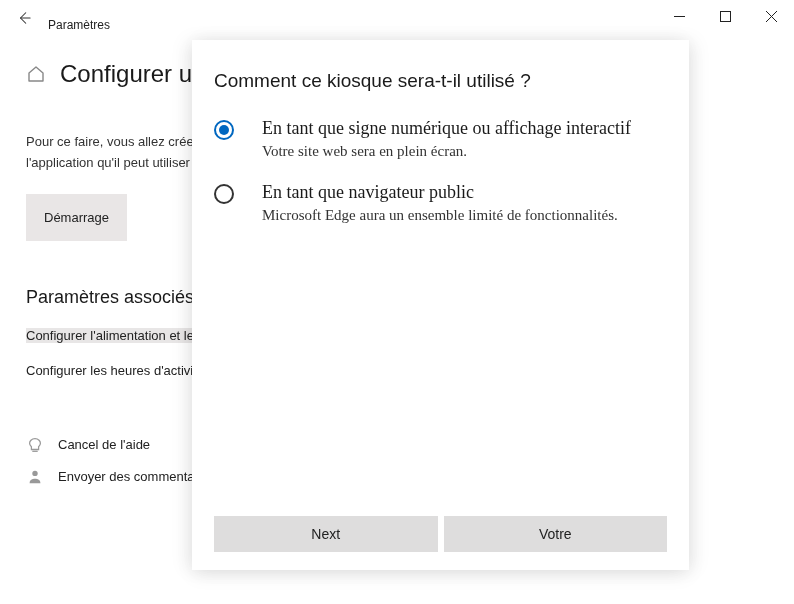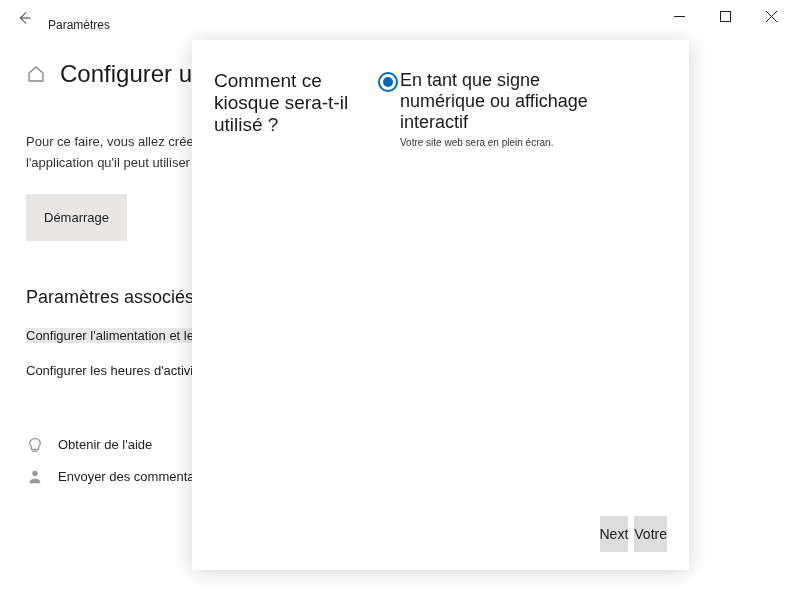--- a/index.html
+++ b/index.html
@@ -121,32 +121,34 @@
     .dialog {
       position: absolute;
       top: 40px;
       left: 192px;
       width: 497px;
       height: 530px;
       background: #ffffff;
       box-shadow: -6px 0 18px rgba(0,0,0,0.06), 6px 0 18px rgba(0,0,0,0.06), 0 6px 18px rgba(0,0,0,0.06);
       padding: 30px 22px 18px 22px;
       display: flex;
+      flex-direction: column;
     }
     .dialog-title {
       font-size: 19px;
       font-weight: 400;
       color: #1a1a1a;
       margin-bottom: 26px;
     }
     .option {
       display: flex;
-      gap: 2px;
+      gap: 28px;
       margin-bottom: 22px;
       cursor: pointer;
+      font-family: Liberation Serif, serif;
     }
     .radio {
       width: 20px;
       height: 20px;
       border: 2px solid #333;
       border-radius: 50%;
       flex-shrink: 0;
       display: flex;
       align-items: center;
       justify-content: center;
@@ -162,21 +164,21 @@
       background: #0067c0;
       border-radius: 50%;
     }
     .option-body .option-label {
       font-size: 18px;
       font-weight: 400;
       color: #1a1a1a;
       margin-bottom: 4px;
     }
     .option-body .option-desc {
-      font-size: 10px;
+      font-size: 15px;
       color: #333;
     }
     .dialog-footer {
       margin-top: auto;
       display: flex;
       gap: 6px;
     }
     .dialog-btn {
       flex: 1;
       padding: 10px 0;
@@ -245,21 +247,21 @@
   <div><a class="related-link">Configurer les heures d'activité</a></div>
 </div>
 
 
 <div class="help-section">
   <div class="help-row">
     <svg class="help-icon" viewBox="0 0 20 20" fill="none" stroke="#999" stroke-width="1.4">
       <path d="M10 3 C6 3 4 6 4 8 C4 10 5 11 6 12 L6 15 H14 L14 12 C15 11 16 10 16 8 C16 6 14 3 10 3 Z"></path>
       <line x1="7" y1="17" x2="13" y2="17"></line>
     </svg>
-    <span>Obtenir de l'aide</span>
+    <span>Cancel de l'aide</span>
   </div>
   <div class="help-row">
     <svg class="help-icon" viewBox="0 0 20 20" fill="#999">
       <circle cx="10" cy="6" r="3"></circle>
       <path d="M4 17 C4 13 7 12 10 12 C13 12 16 13 16 17 Z"></path>
     </svg>
     <span>Envoyer des commentaires</span>
   </div>
 </div>
 
@@ -268,20 +270,27 @@
   <div class="dialog-title">Comment ce kiosque sera-t-il utilisé ?</div>
 
   <div class="option">
     <div class="radio selected"></div>
     <div class="option-body">
       <div class="option-label">En tant que signe numérique ou affichage interactif</div>
       <div class="option-desc">Votre site web sera en plein écran.</div>
     </div>
   </div>
 
+  <div class="option">
+    <div class="radio"></div>
+    <div class="option-body">
+      <div class="option-label">En tant que navigateur public</div>
+      <div class="option-desc">Microsoft Edge aura un ensemble limité de fonctionnalités.</div>
+    </div>
+  </div>
 
   <div class="dialog-footer">
     <button class="dialog-btn">Next</button>
     <button class="dialog-btn">Votre</button>
   </div>
 </div>
 
 
 
 

